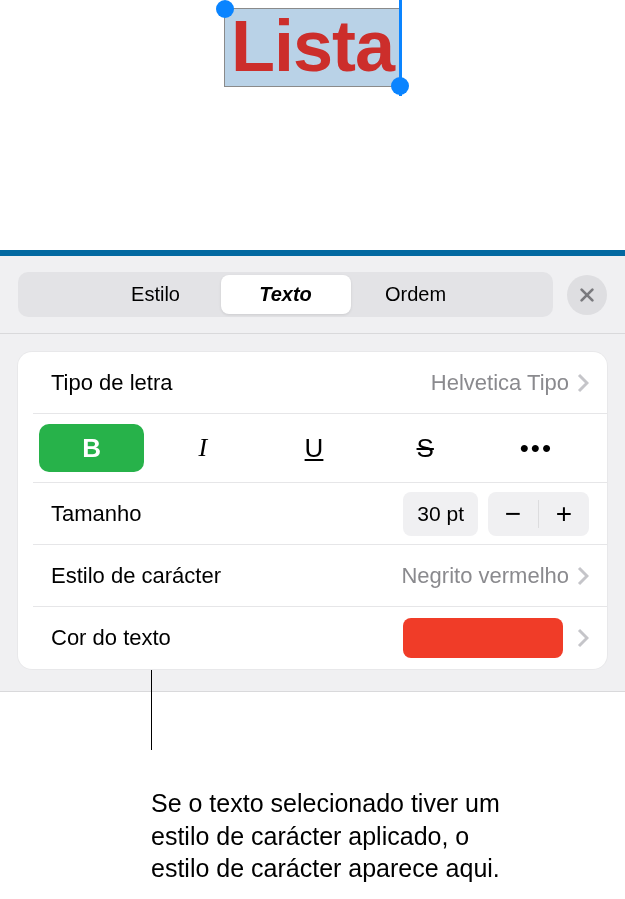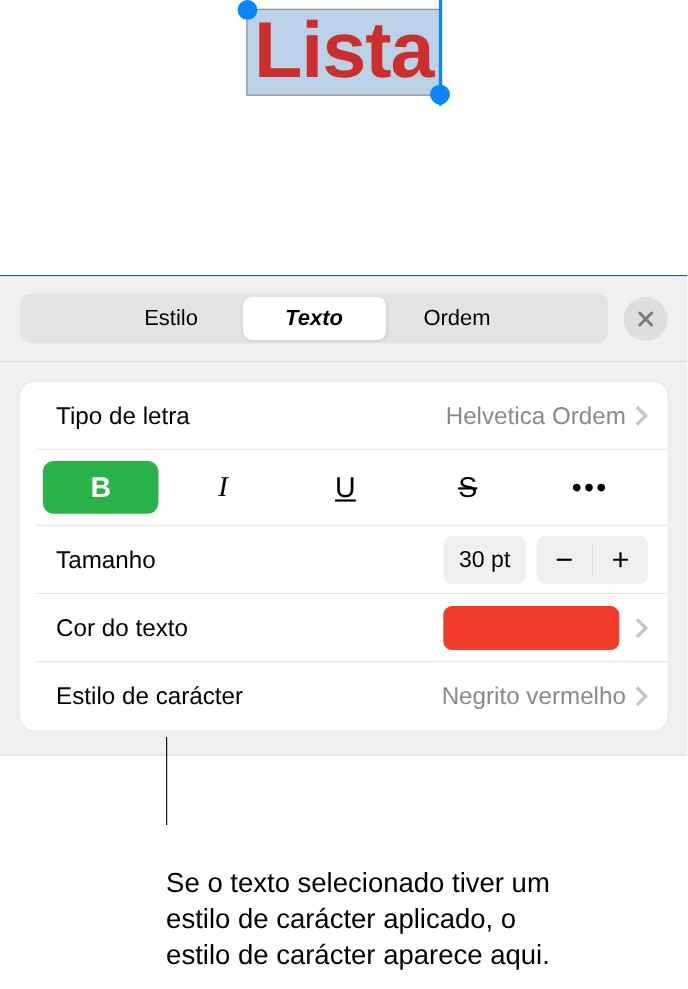--- a/index.html
+++ b/index.html
@@ -43,21 +43,21 @@
     .cursor-bar {
       position: absolute;
       right: -2px;
       top: -10px;
       bottom: -10px;
       width: 3px;
       background: #0a84ff;
     }
     .panel-area {
       background: #f0f0f2;
-      border-top: 1px solid #0369a1;
+      border-top: 6px solid #0369a1;
       border-bottom: 1px solid #d9d9db;
       padding-bottom: 22px;
     }
     .panel-header {
       display: flex;
       align-items: center;
       padding: 16px 18px 16px 18px;
       gap: 14px;
       border-bottom: 1px solid #d9d9db;
     }
@@ -231,21 +231,21 @@
       <svg viewBox="0 0 20 20">
         <path d="M4 4 L16 16 M16 4 L4 16" stroke="#7a7a7e" stroke-width="3" stroke-linecap="round" fill="none"></path>
       </svg>
     </div>
   </div>
 
   <div class="card">
 
     <div class="row">
       <div class="row-label">Tipo de letra</div>
-      <div class="row-value">Helvetica Ordem</div>
+      <div class="row-value">Helvetica Tipo</div>
       <svg class="chev" viewBox="0 0 12 20">
           <path d="M2 2 L10 10 L2 18"></path>
         </svg>
     </div>
 
     <div class="row style-row">
       <div class="style-btn bold">B</div>
       <div class="style-btn italic">I</div>
       <div class="style-btn underline">U</div>
       <div class="style-btn strike">S</div>
@@ -256,32 +256,32 @@
       <div class="row-label">Tamanho</div>
       <div class="size-field">30 pt</div>
       <div class="stepper">
         <div class="stepper-btn">−</div>
         <div class="stepper-divider"></div>
         <div class="stepper-btn">+</div>
       </div>
     </div>
 
     <div class="row">
+      <div class="row-label">Estilo de carácter</div>
+      <div class="row-value">Negrito vermelho</div>
+      <svg class="chev" viewBox="0 0 12 20">
+          <path d="M2 2 L10 10 L2 18"></path>
+        </svg>
+    </div>
+
+    <div class="row">
       <div class="row-label">Cor do texto</div>
       <div class="color-swatch"></div>
       <svg class="chev" viewBox="0 0 12 20">
           <path d="M2 2 L10 10 L2 18"></path>
         </svg>
     </div>
 
-    <div class="row">
-      <div class="row-label">Estilo de carácter</div>
-      <div class="row-value">Negrito vermelho</div>
-      <svg class="chev" viewBox="0 0 12 20">
-          <path d="M2 2 L10 10 L2 18"></path>
-        </svg>
-    </div>
-
   </div>
 </div>
 
 <div class="callout-line"></div>
 <div class="callout-text">Se o texto selecionado tiver um estilo de carácter aplicado, o estilo de carácter aparece aqui.</div>
 
 </body></html>

